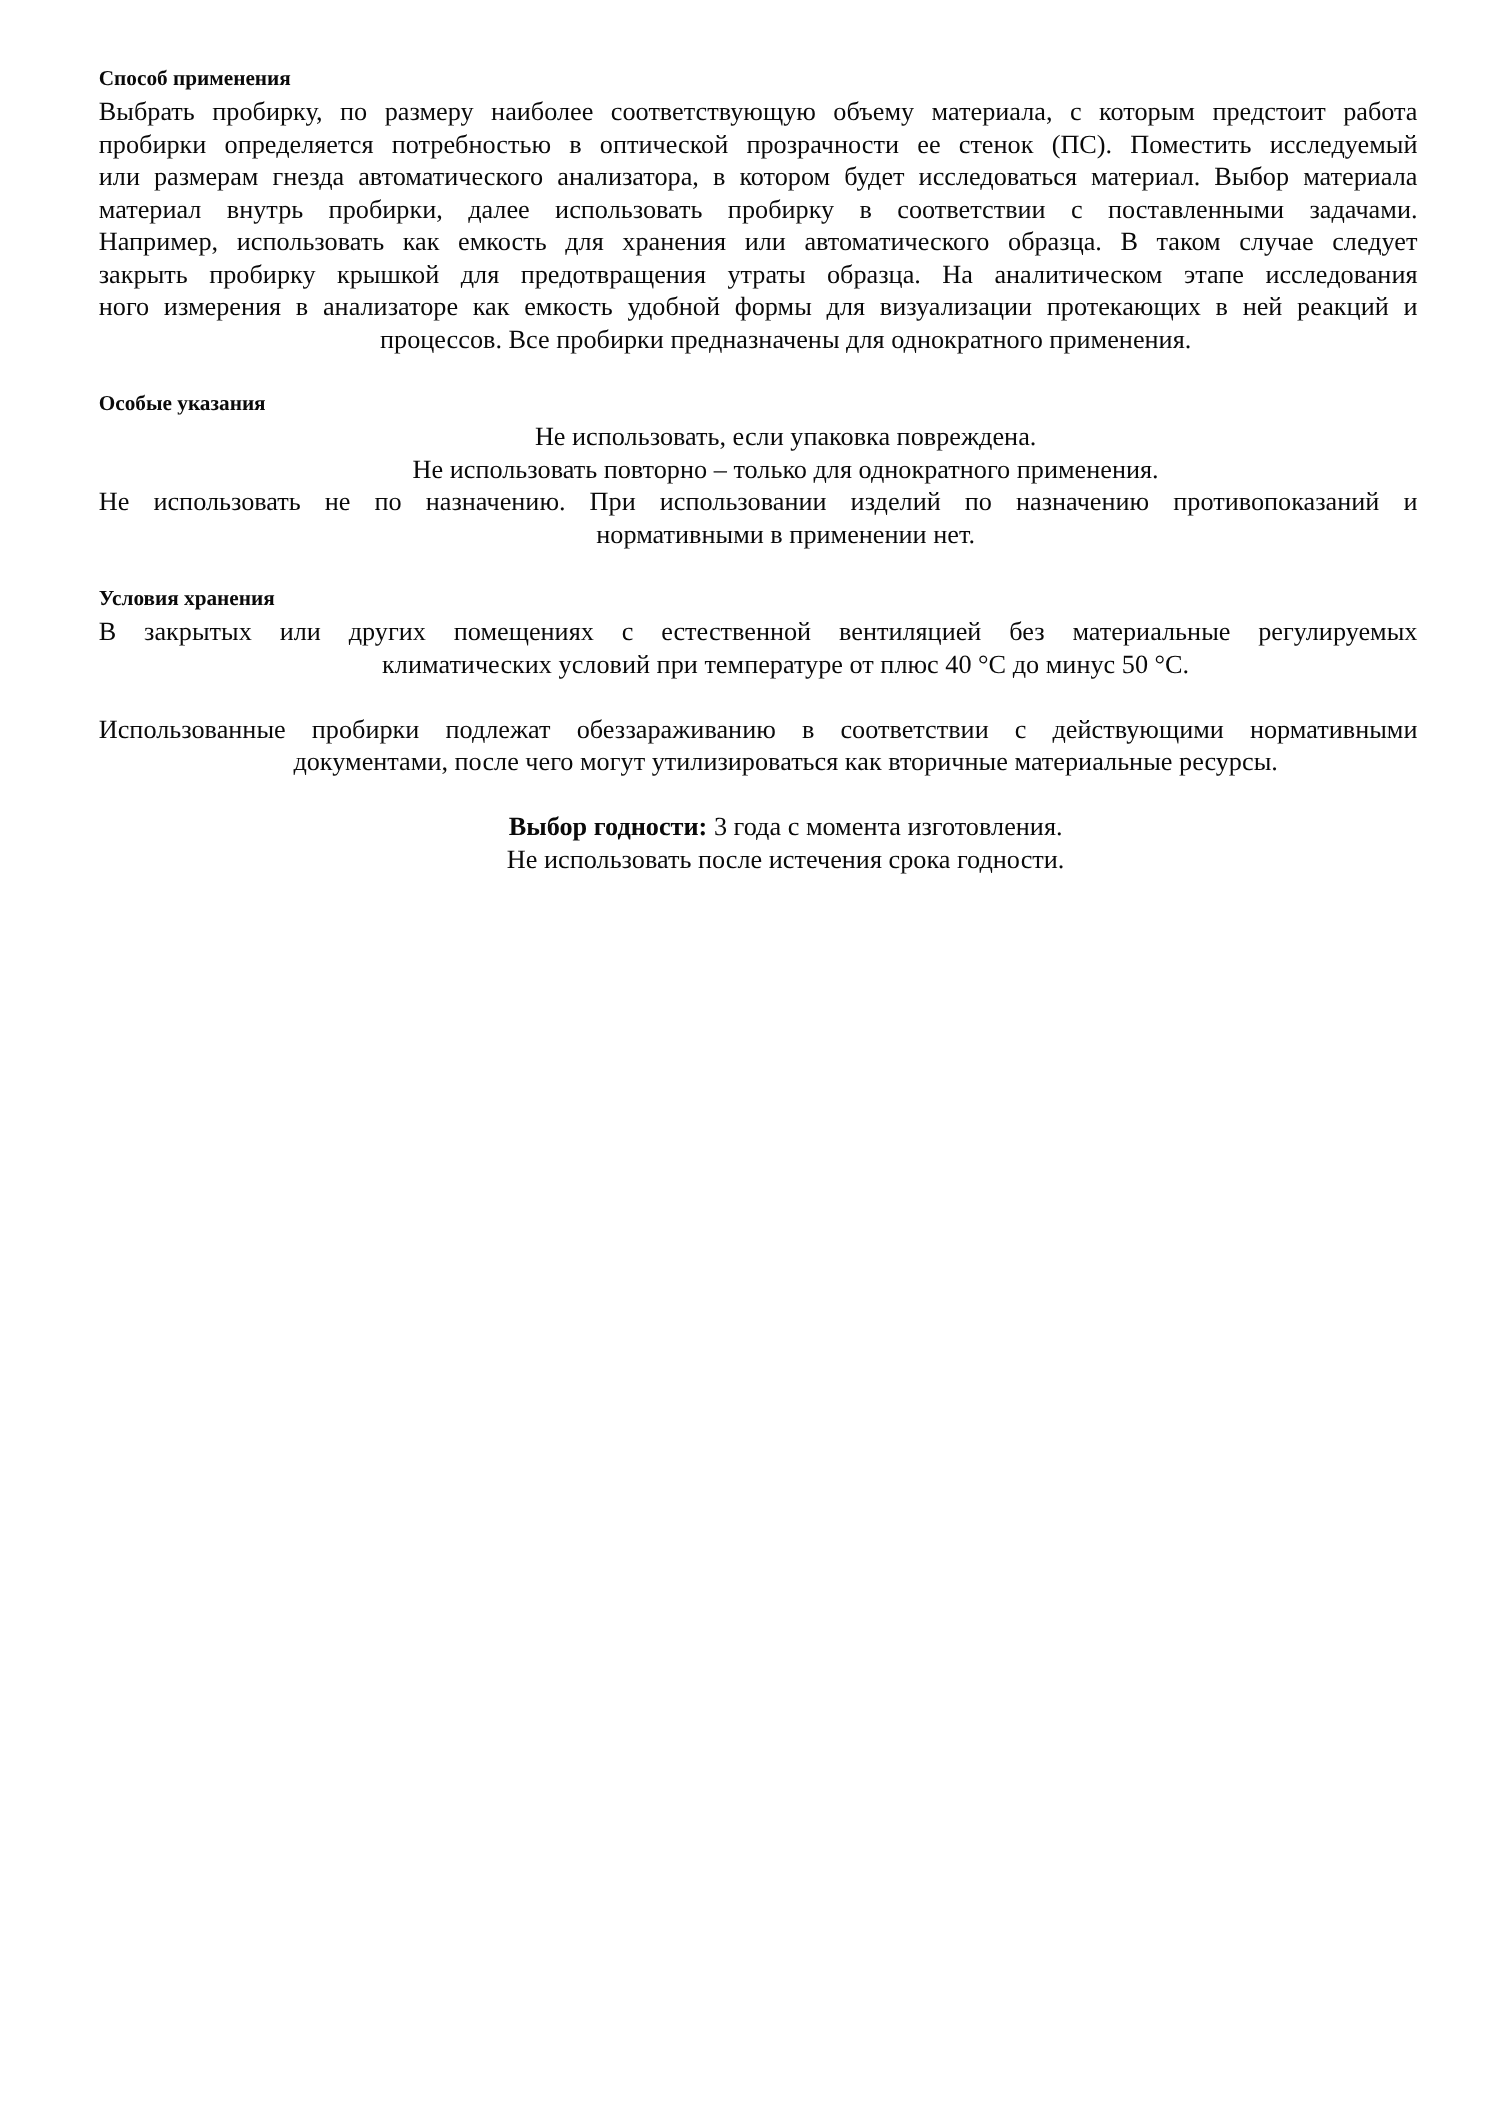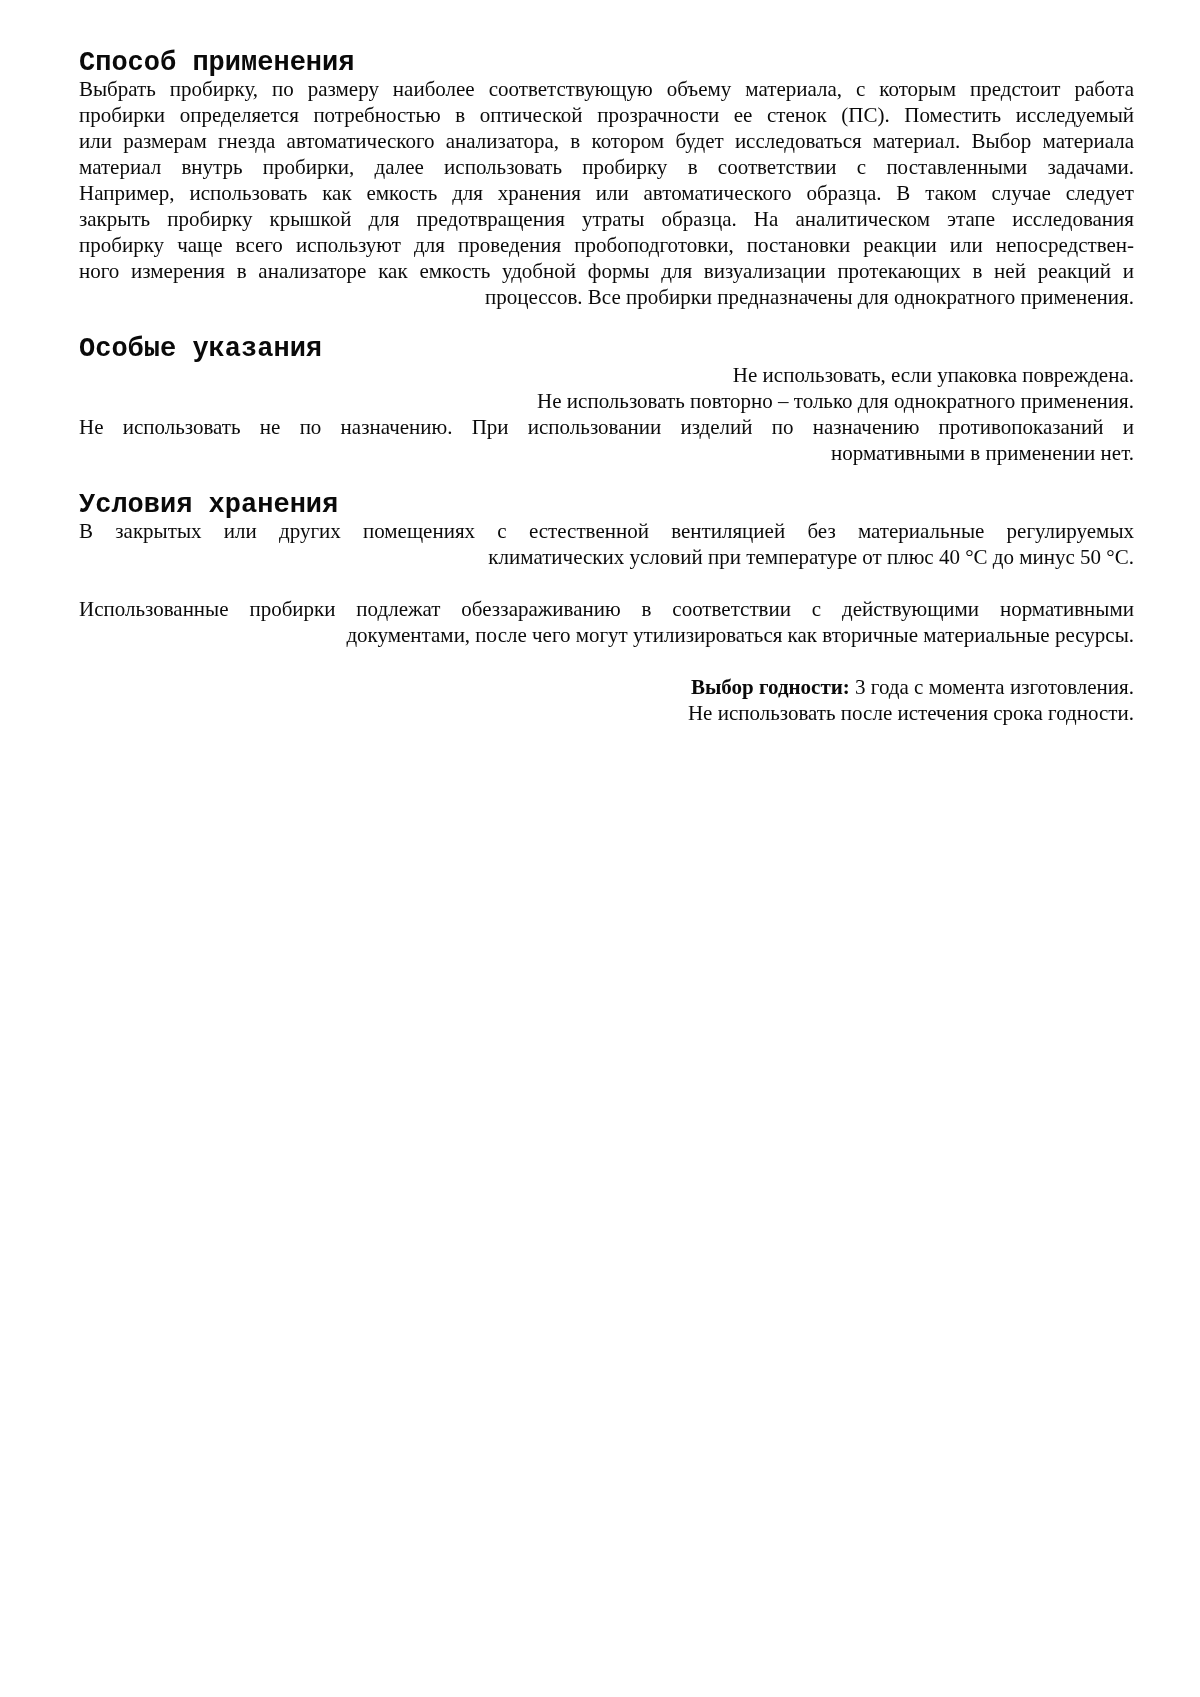--- a/index.html
+++ b/index.html
@@ -19,31 +19,30 @@
     box-sizing: border-box;
     padding: 50px 66px 0 79px;
     overflow: hidden;
   }
   .content {
     width: 1055px;
   }
   .heading {
     font-weight: bold;
     margin: 0;
-    font-size: 27px;
+    font-size: 17px;
     line-height: 26px;
-    font-family: Liberation Mono, monospace;
   }
   .jline {            
     text-align: justify;
     text-align-last: justify;
     white-space: normal;
   }
   .lline {            
-    text-align: right;
+    text-align: center;
     margin-left: 44px;
   }
   .spacer {           
     height: 26px;
   }
   b { font-weight: bold; }
 </style>
 </head>
 <body>
 
@@ -51,21 +50,20 @@
   <div class="content">
 
     <section>
       <h2 class="heading">Способ применения</h2>
       <div class="jline">Выбрать пробирку, по размеру наиболее соответствующую объему материала, с которым предстоит работа</div>
       <div class="jline">пробирки определяется потребностью в оптической прозрачности ее стенок (ПС). Поместить исследуемый</div>
       <div class="jline">или размерам гнезда автоматического анализатора, в котором будет исследоваться материал. Выбор материала</div>
       <div class="jline">материал внутрь пробирки, далее использовать пробирку в соответствии с поставленными задачами.</div>
       <div class="jline">Например, использовать как емкость для хранения или автоматического образца. В таком случае следует</div>
       <div class="jline">закрыть пробирку крышкой для предотвращения утраты образца. На аналитическом этапе исследования</div>
-      <div class="jline">пробирку чаще всего используют для проведения пробоподготовки, постановки реакции или непосредствен-</div>
       <div class="jline">ного измерения в анализаторе как емкость удобной формы для визуализации протекающих в ней реакций и</div>
       <div class="lline">процессов. Все пробирки предназначены для однократного применения.</div>
     </section>
 
     <div class="spacer"></div>
 
     <section>
       <h2 class="heading">Особые указания</h2>
       <div class="lline">Не использовать, если упаковка повреждена.</div>
       <div class="lline">Не использовать повторно – только для однократного применения.</div>

